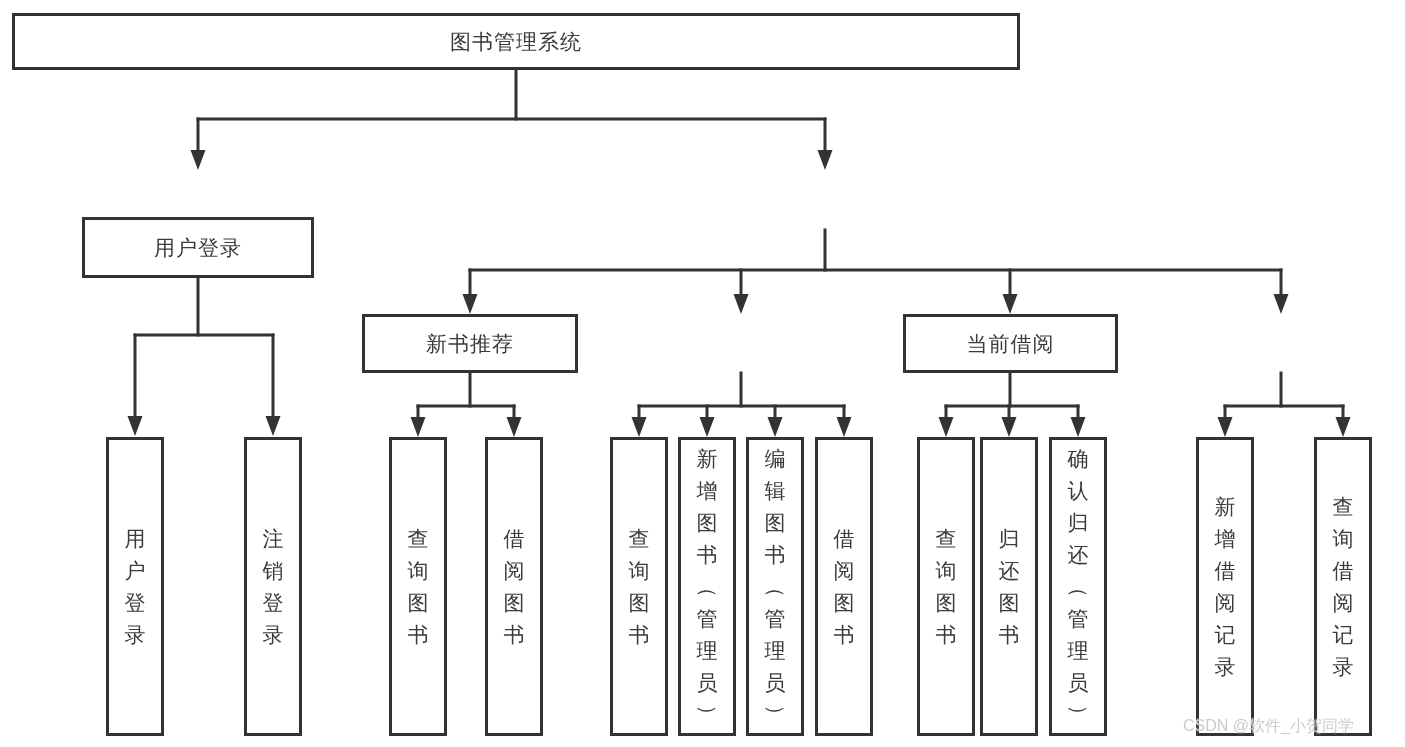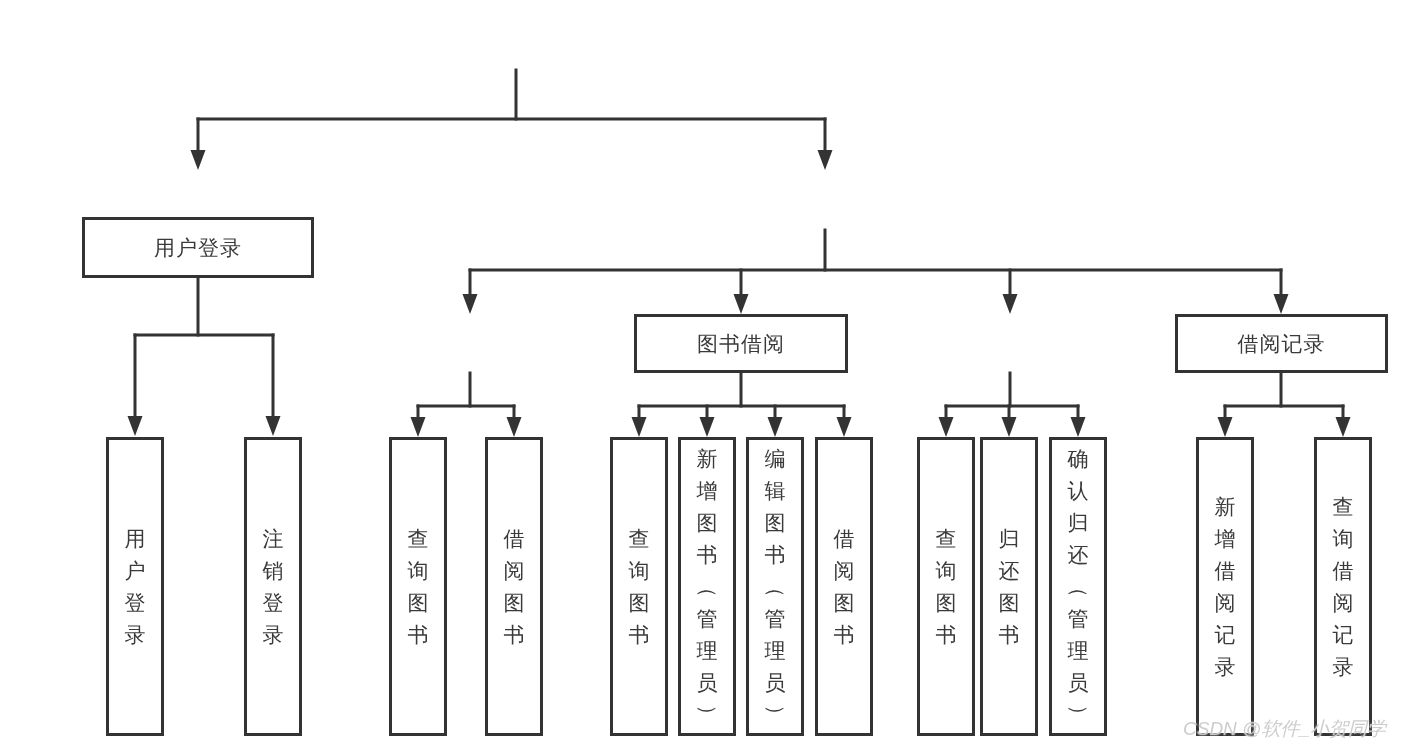--- a/index.html
+++ b/index.html
@@ -38,25 +38,24 @@
     text-align:center;
   }
   .vlabel span.rot{transform:rotate(90deg);}
   #connectors{
     position:absolute;left:0;top:0;z-index:1;
   }
   .watermark{
     position:absolute;
     left:1183px;top:716px;
     color:rgba(201,201,201,0.95);
-    font-size:19px;
+    font-size:16px;
     white-space:nowrap;
     z-index:6;
     text-shadow:0 0 2px #ffffff;
-    font-style:italic;
   }
 </style>
 </head>
 <body>
 
 <div class="canvas">
 
   <svg id="connectors" width="1405" height="747" viewBox="0 0 1405 747">
       <line x1="516" y1="70" x2="516" y2="119" stroke="#333333" stroke-width="3" stroke-linecap="square"></line>
       <line x1="198" y1="119" x2="825" y2="119" stroke="#333333" stroke-width="3" stroke-linecap="square"></line>
@@ -105,30 +104,33 @@
       <line x1="1078" y1="406" x2="1078" y2="419" stroke="#333333" stroke-width="3" stroke-linecap="square"></line>
       <polygon points="1078,437 1070.5,417 1085.5,417" fill="#333333"></polygon>
       <line x1="1281" y1="373" x2="1281" y2="406" stroke="#333333" stroke-width="3" stroke-linecap="square"></line>
       <line x1="1225" y1="406" x2="1343" y2="406" stroke="#333333" stroke-width="3" stroke-linecap="square"></line>
       <line x1="1225" y1="406" x2="1225" y2="419" stroke="#333333" stroke-width="3" stroke-linecap="square"></line>
       <polygon points="1225,437 1217.5,417 1232.5,417" fill="#333333"></polygon>
       <line x1="1343" y1="406" x2="1343" y2="419" stroke="#333333" stroke-width="3" stroke-linecap="square"></line>
       <polygon points="1343,437 1335.5,417 1350.5,417" fill="#333333"></polygon>
     </svg>
 
+  <div class="node" style="left:12px;top:13px;width:1008px;height:57px;">
+    <span class="hlabel">图书管理系统</span>
+  </div>
 
   <div class="node" style="left:82px;top:170px;width:232px;height:61px;margin-top:47px;">
     <span class="hlabel">用户登录</span>
   </div>
 
-  <div class="node" style="left:634px;top:314px;width:214px;height:59px;">
-    <span class="hlabel">图书借阅</span>
-  </div>
-  <div class="node" style="left:1175px;top:314px;width:213px;height:59px;">
-    <span class="hlabel">借阅记录</span>
+  <div class="node" style="left:362px;top:314px;width:216px;height:59px;">
+    <span class="hlabel">新书推荐</span>
+  </div>
+  <div class="node" style="left:903px;top:314px;width:215px;height:59px;">
+    <span class="hlabel">当前借阅</span>
   </div>
 
   <div class="node" style="left:106px;top:437px;width:58px;height:299px;">
     <span class="vlabel">
         <span>用</span>
         <span>户</span>
         <span>登</span>
         <span>录</span>
       </span>
   </div>

